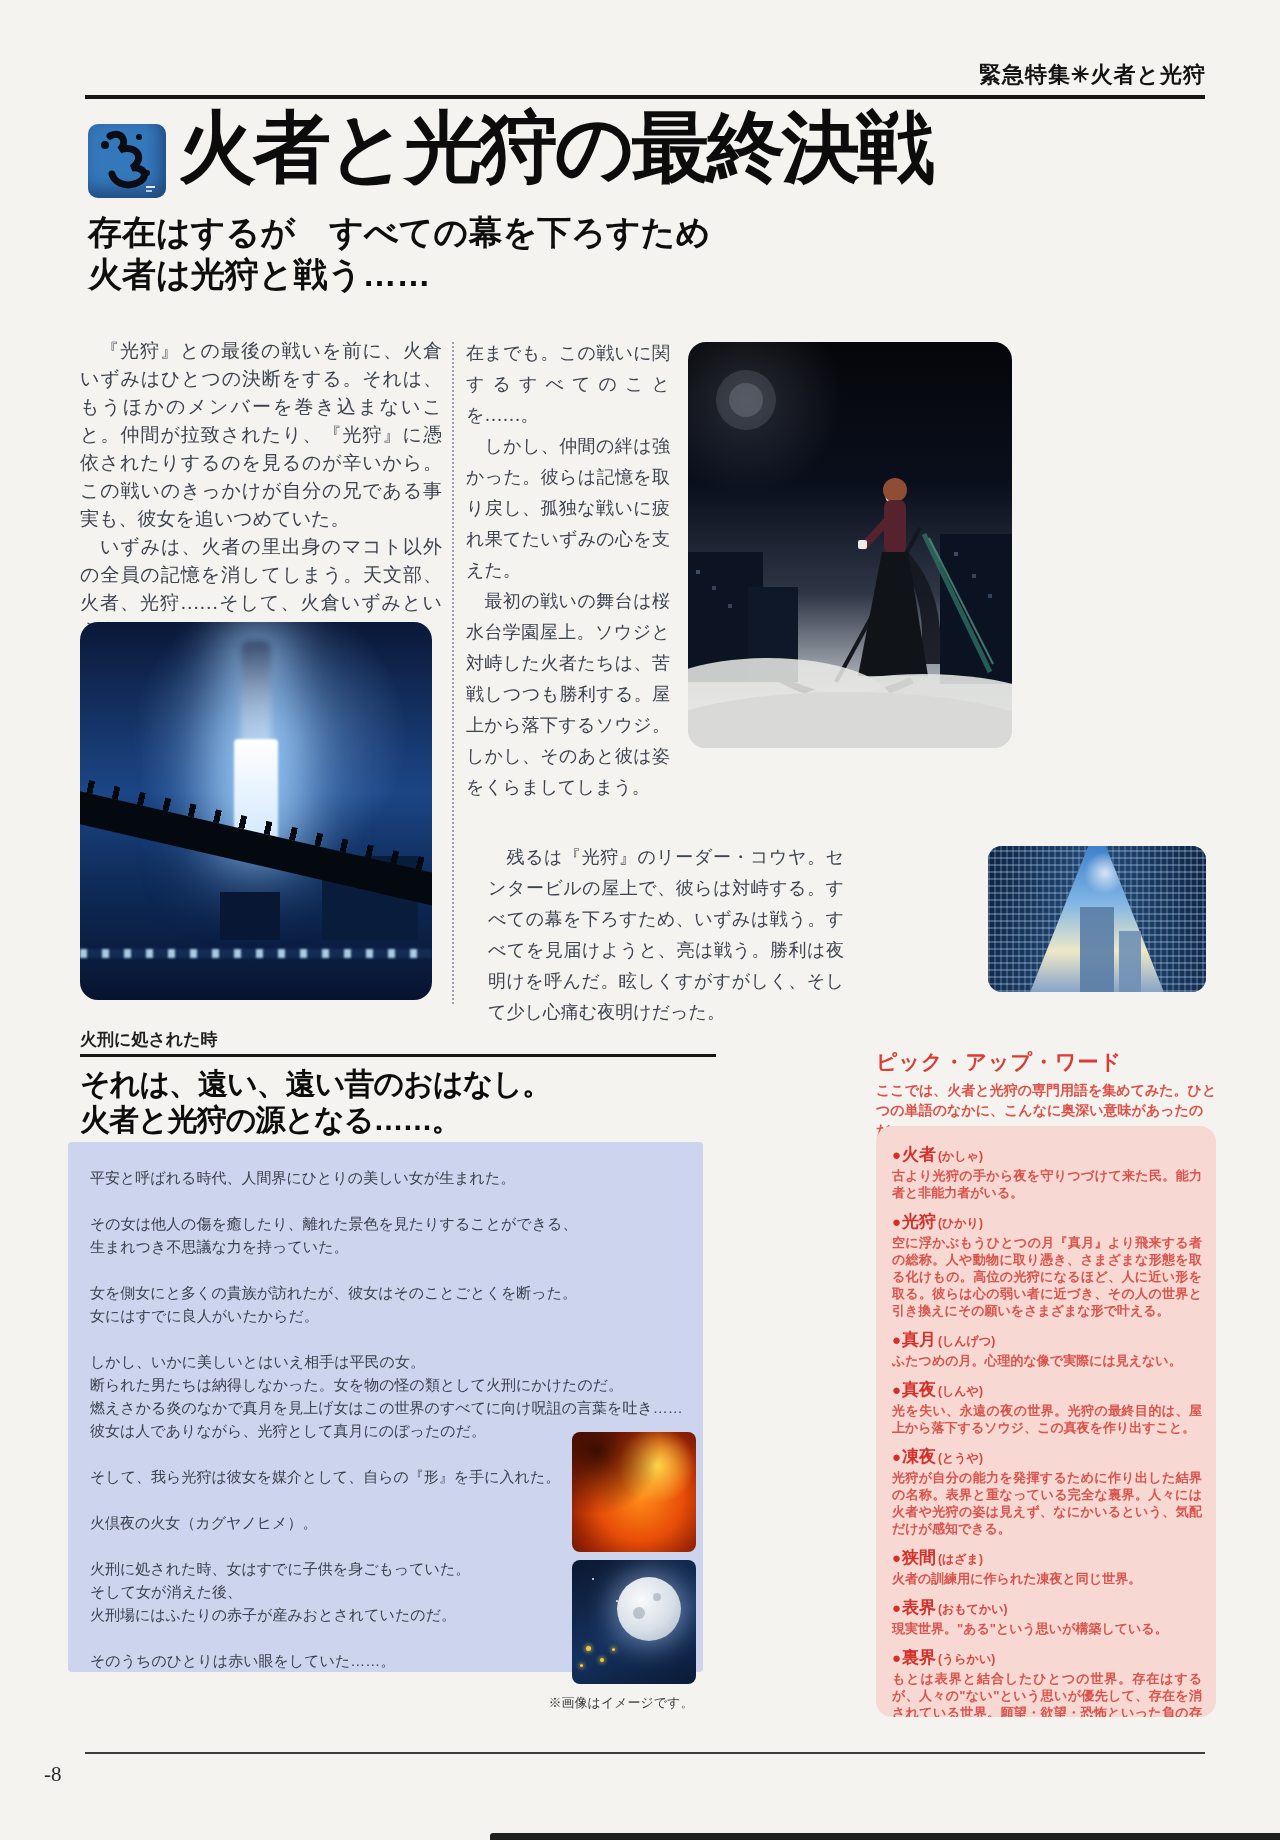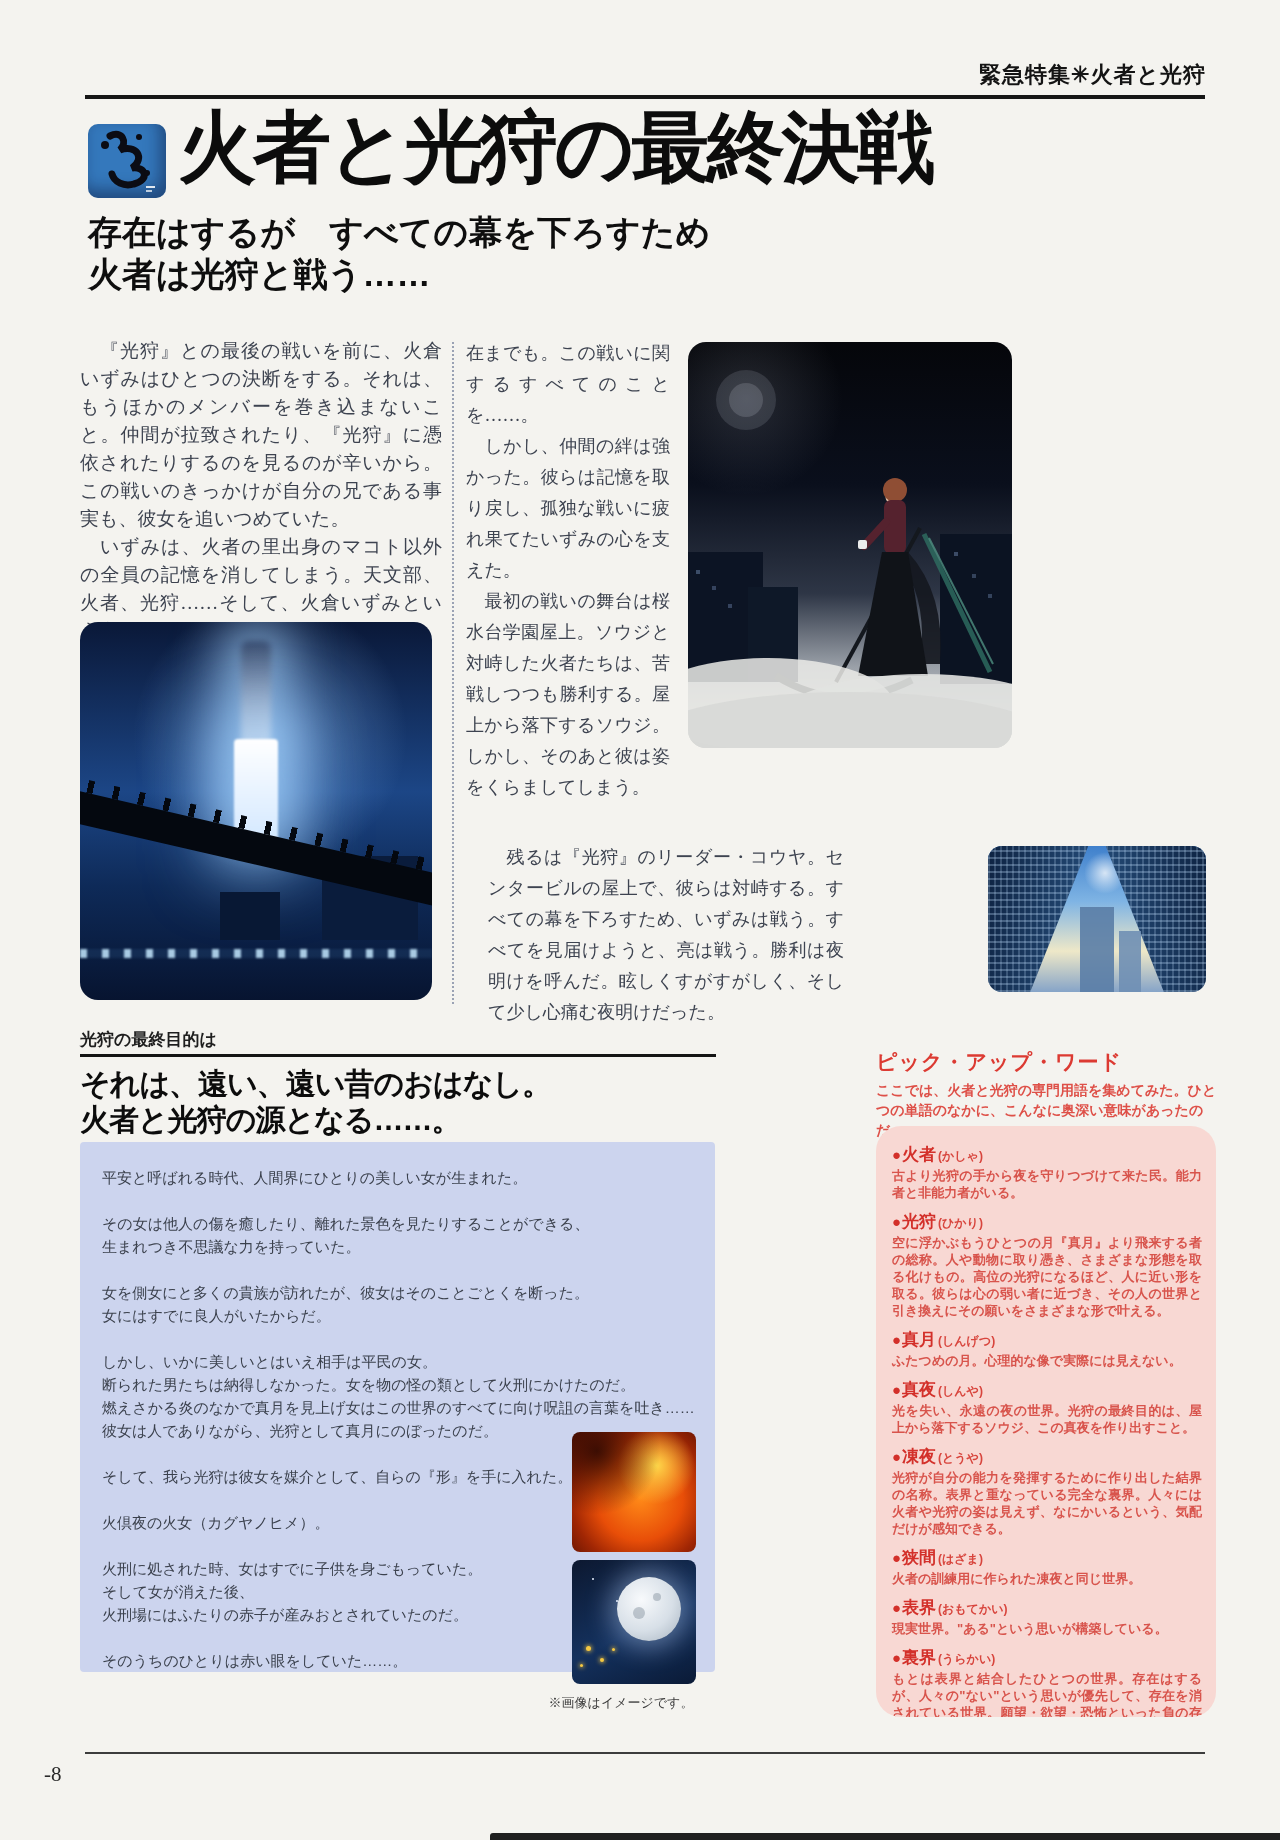--- a/index.html
+++ b/index.html
@@ -78,21 +78,21 @@
       repeating-linear-gradient(90deg,rgba(190,220,250,.22) 0 2px,transparent 2px 6px),
       linear-gradient(260deg,#0e2342,#27507e);}
   .bldg-c1{position:absolute;left:42%;bottom:0;width:34px;height:58%;background:#5a7da6;opacity:.9;}
   .bldg-c2{position:absolute;left:60%;bottom:0;width:22px;height:42%;background:#6f8fb4;opacity:.9;}
   
   .folk-label{position:absolute;top:1028px;left:80px;font-size:17px;font-weight:700;color:#1e1e1e;}
   .folk-rule{position:absolute;top:1054px;left:80px;width:636px;height:3px;background:#141414;}
   .folk-h{position:absolute;left:80px;font-size:30px;font-weight:900;letter-spacing:-1px;color:#0c0c0c;white-space:nowrap;}
   .folk-h1{top:1064px;}
   .folk-h2{top:1100px;}
-  .blue-box{position:absolute;top:1142px;left:80px;width:635px;height:530px;
+  .blue-box{position:absolute;top:1142px;left:68px;width:635px;height:530px;
     background:var(--blue-box-bg,#ccd4ee);border-radius:4px;}
   .story{position:absolute;top:24px;left:22px;right:8px;
     font-size:15px;line-height:23px;font-weight:500;color:#3b414d;white-space:pre;}
   .photo-fire{top:1432px;left:572px;width:124px;height:120px;border-radius:8px;
     background:
       radial-gradient(circle at 20% 16%, rgba(40,8,2,.85), rgba(40,8,2,0) 45%),
       radial-gradient(circle at 68% 28%, #ffd84a 0%, rgba(255,216,74,0) 32%),
       radial-gradient(circle at 55% 55%, #ff8a18 0%, #e84e08 45%, #a02604 72%, #5c1202 100%);}
   .photo-moon{top:1560px;left:572px;width:124px;height:124px;border-radius:8px;
     background:linear-gradient(155deg,#0c1830 0%,#14315e 55%,#0a1a36 100%);}
@@ -103,21 +103,21 @@
   .gold-dot{position:absolute;border-radius:50%;background:#f5c842;box-shadow:0 0 4px 1px rgba(245,200,66,.7);}
   .white-dot{position:absolute;border-radius:50%;background:#e8f0ff;}
   .img-note{position:absolute;top:1694px;left:546px;width:150px;text-align:center;
     font-size:13px;color:#3a3a3a;}
   
   .gloss-head{position:absolute;top:1048px;left:876px;font-size:21px;font-weight:900;
     color:var(--accent-red,#dc3a32);letter-spacing:1px;}
   .gloss-intro{position:absolute;top:1080px;left:876px;width:344px;
     font-size:14px;line-height:20px;font-weight:700;color:#de5048;}
   .pink-box{position:absolute;top:1126px;left:876px;width:340px;height:591px;
-    background:var(--pink-box-bg,#f8d8d3);border-radius:25px;overflow:hidden;}
+    background:var(--pink-box-bg,#f8d8d3);border-radius:16px;overflow:hidden;}
   .gloss-list{position:absolute;top:18px;left:16px;right:14px;}
   .entry{margin-bottom:10px;}
   .entry-head{font-size:17px;font-weight:900;color:#d3302a;line-height:22px;}
   .entry-head .bullet{font-size:15px;margin-right:1px;}
   .entry-head .reading{font-size:12px;font-weight:700;margin-left:2px;color:#d8453d;}
   .entry-desc{font-size:13px;line-height:17px;font-weight:700;color:#d8544c;text-align:justify;}
   
   .bottom-rule{position:absolute;top:1752px;left:85px;width:1120px;height:2px;background:#3c3c3c;}
   .page-num{position:absolute;top:1762px;left:44px;font-size:21px;color:#2a2a2a;
     font-family:"Liberation Serif","DejaVu Serif",serif;}
@@ -192,21 +192,21 @@
   </div>
 
   <div class="photo photo-city">
     <div class="flare"></div>
     <div class="bldg-l"></div>
     <div class="bldg-r"></div>
     <div class="bldg-c1"></div>
     <div class="bldg-c2"></div>
   </div>
 
-  <div class="folk-label">光狩の最終目的は</div>
+  <div class="folk-label">火刑に処された時</div>
   <div class="folk-rule"></div>
   <div class="folk-h folk-h1">それは、遠い、遠い昔のおはなし。</div>
   <div class="folk-h folk-h2">火者と光狩の源となる……。</div>
 
   <div class="blue-box">
     <div class="story">平安と呼ばれる時代、人間界にひとりの美しい女が生まれた。
 
 その女は他人の傷を癒したり、離れた景色を見たりすることができる、
 生まれつき不思議な力を持っていた。
 

